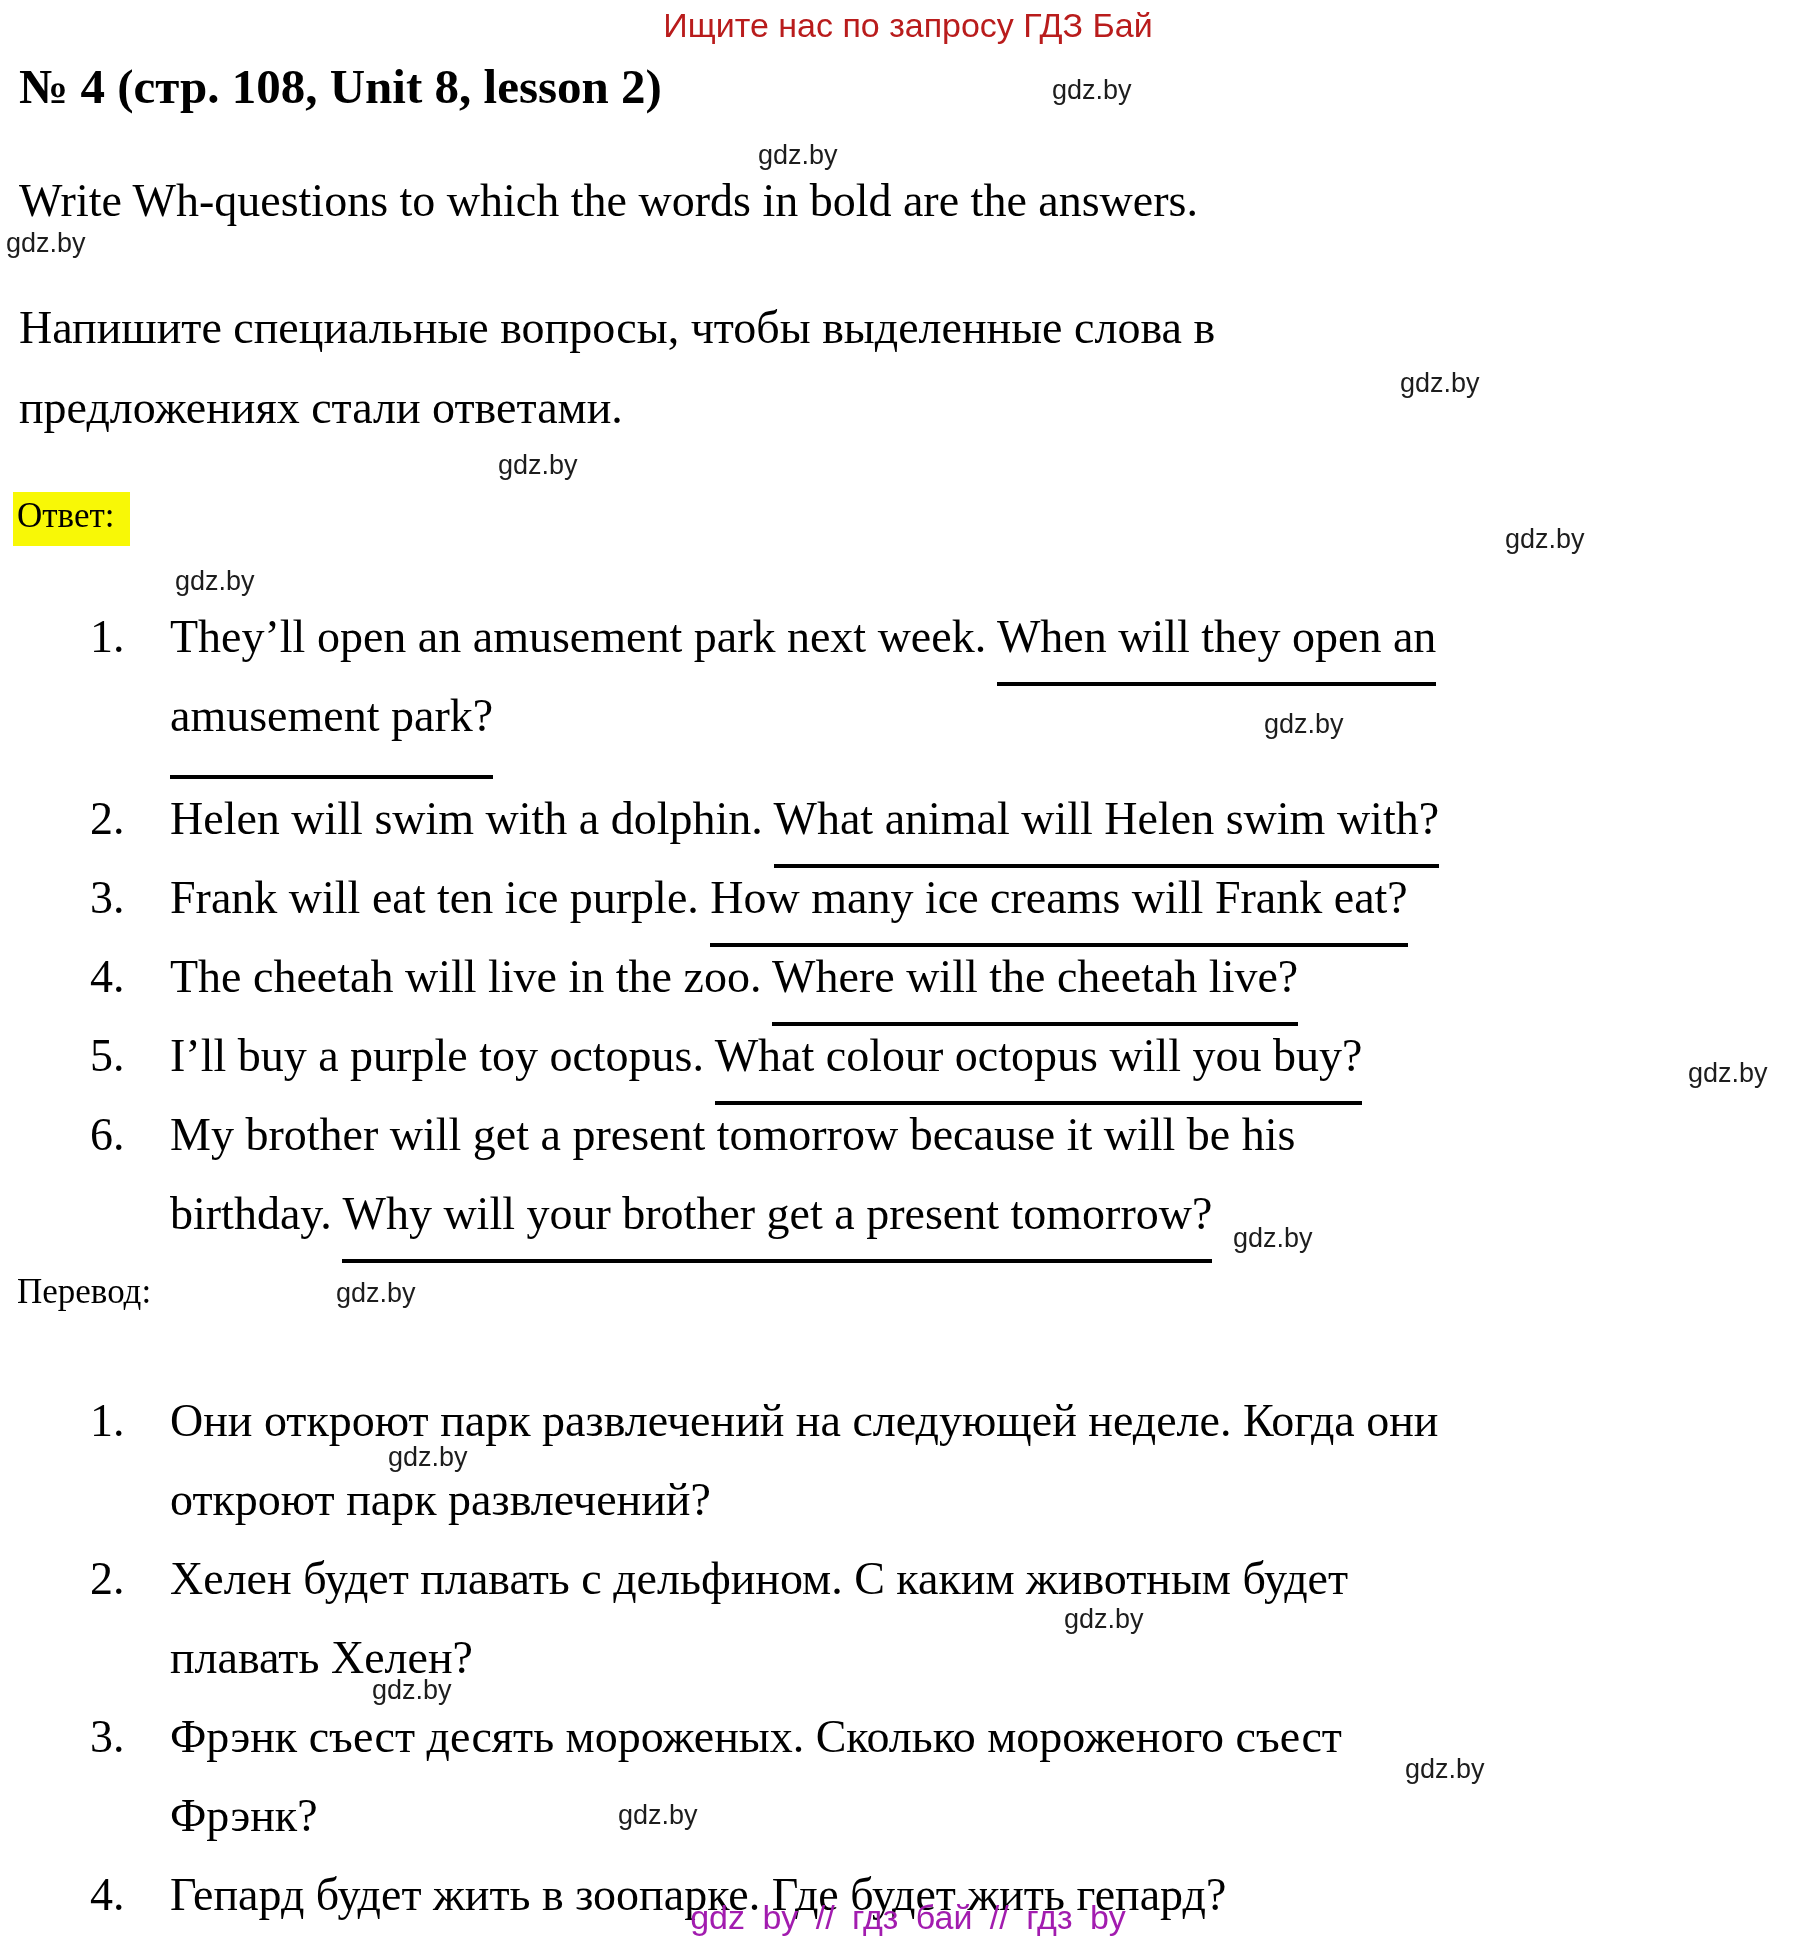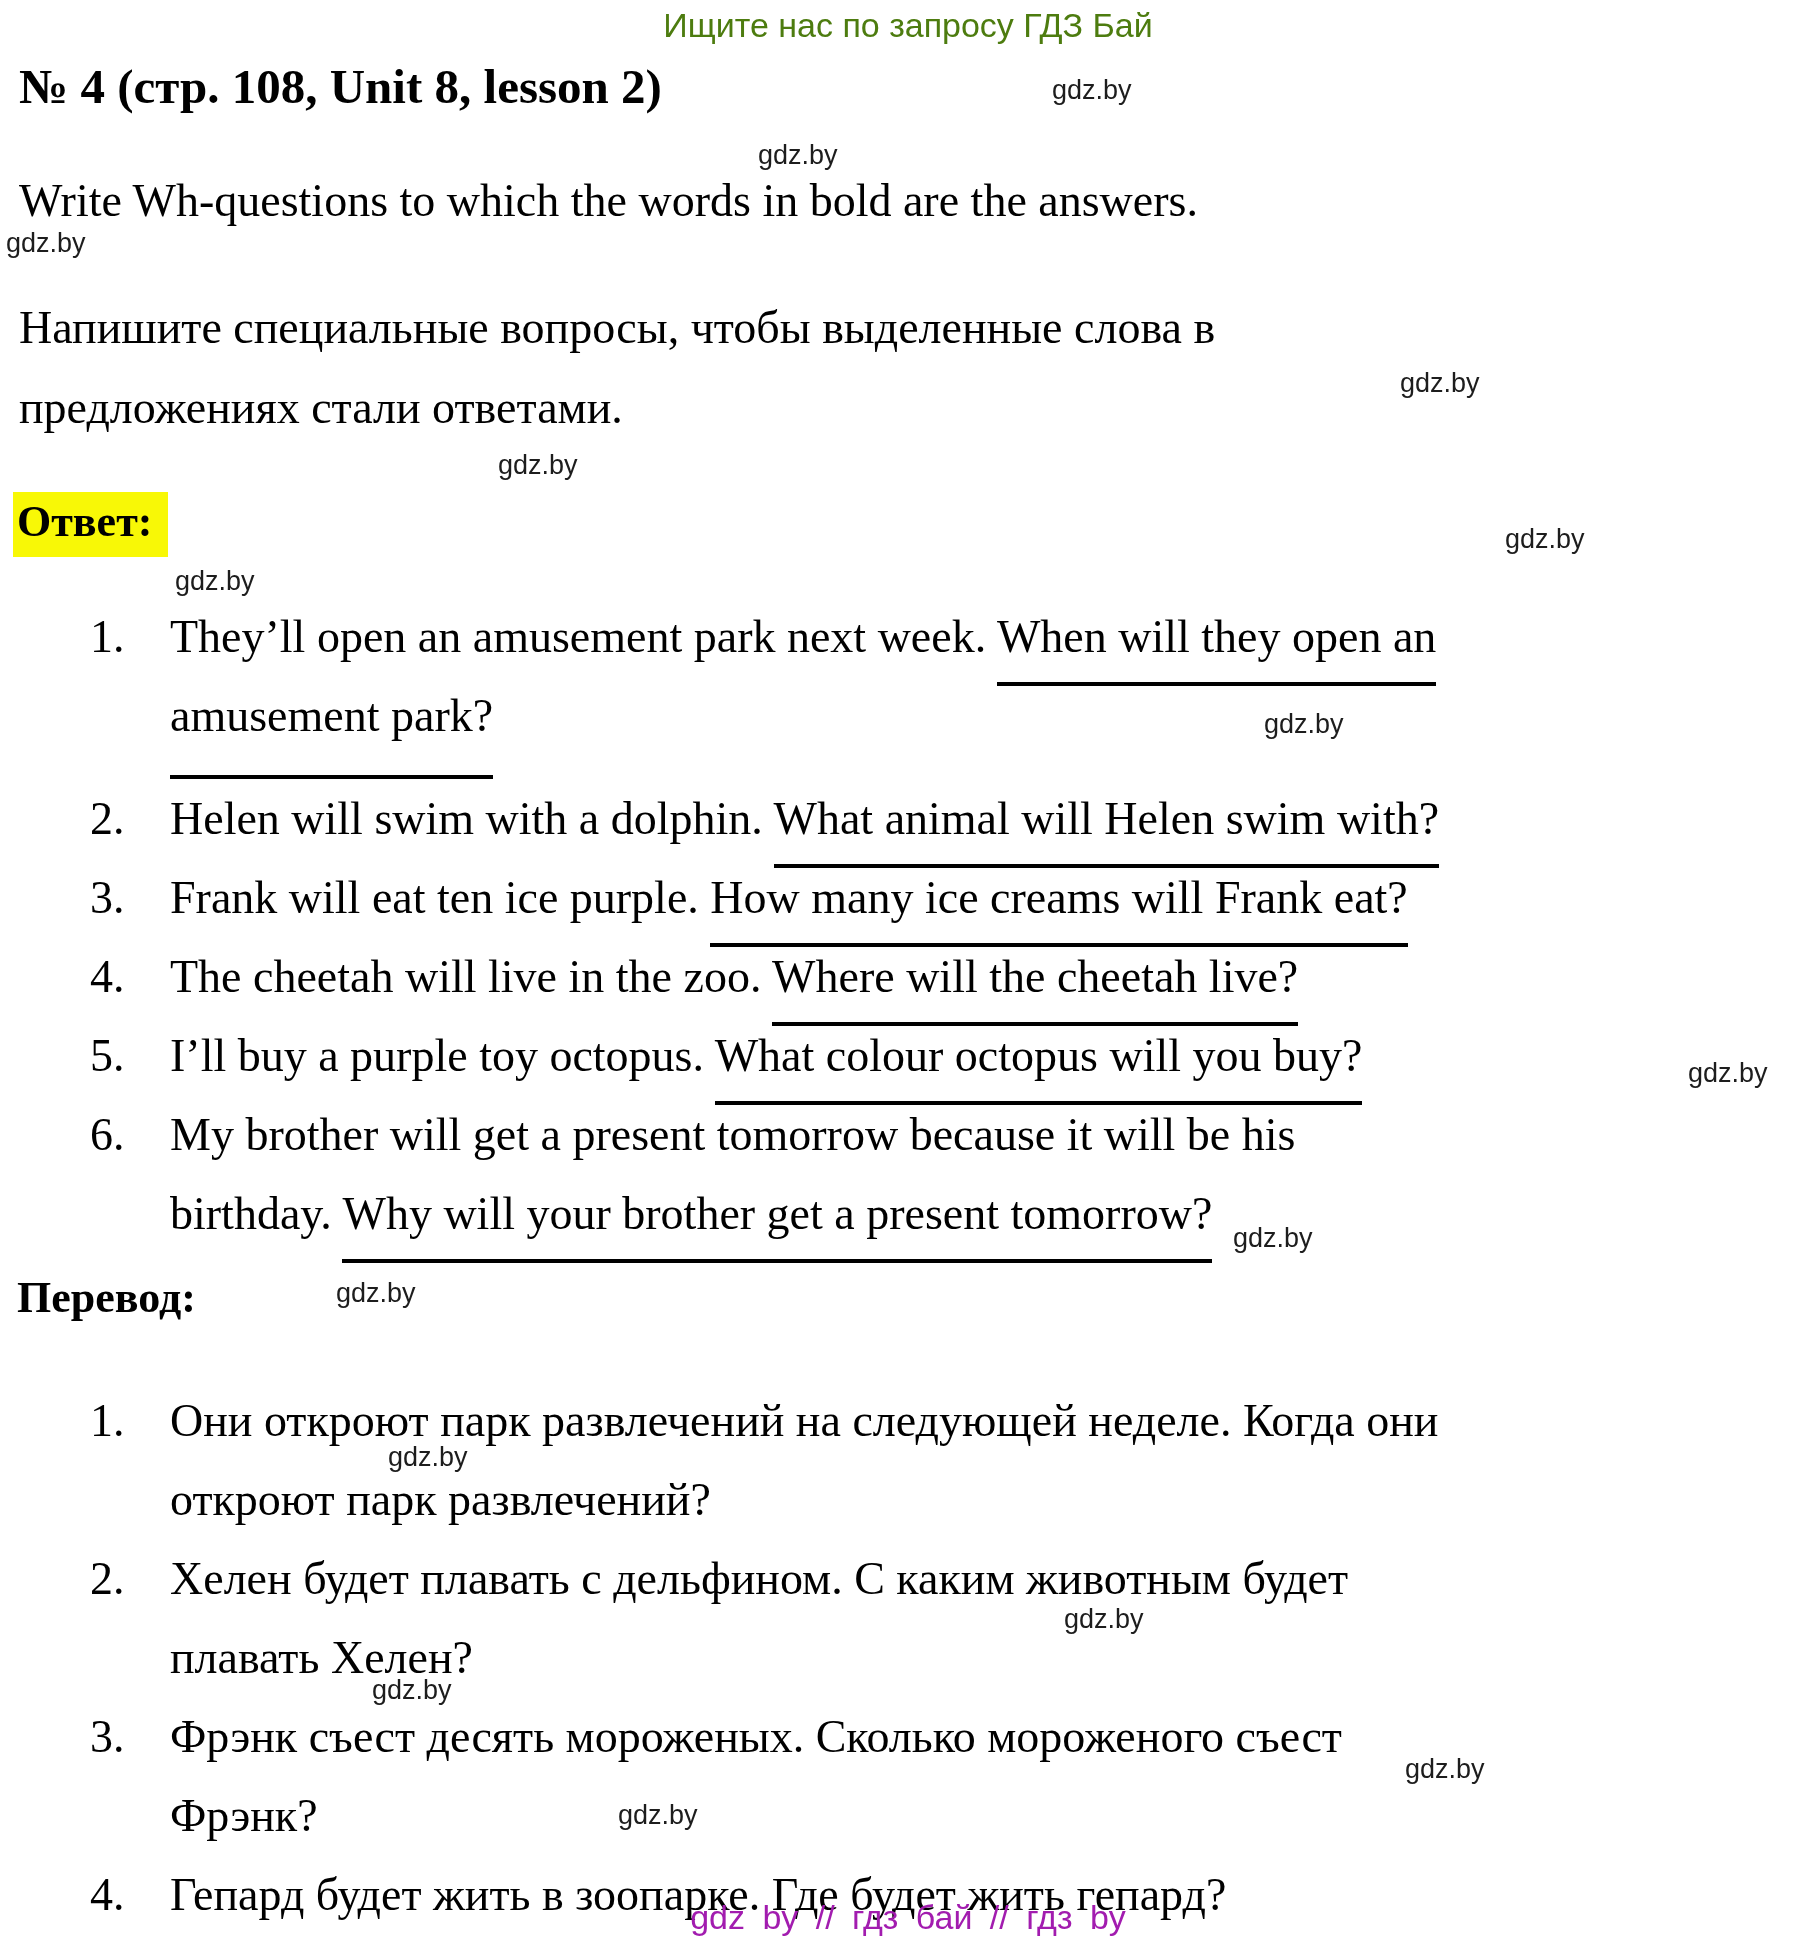--- a/index.html
+++ b/index.html
@@ -10,40 +10,40 @@
     overflow:hidden;
     font-family:"Liberation Serif", serif;
     color:#000;
   }
   
   .promo{
     position:absolute;top:6px;left:0;width:100%;
     text-align:center;
     font-family:"Liberation Sans", sans-serif;
     font-size:34px;line-height:38px;
-    color:#4d7c0f;
+    color:#b91c1c;
   }
   
   .title{
     position:absolute;top:58px;left:19px;
     font-size:49px;font-weight:bold;
     white-space:nowrap;
   }
   
   .task-en{
     position:absolute;top:172px;left:19px;
     font-size:46px;line-height:58px;white-space:nowrap;
   }
   .task-ru{
     position:absolute;top:288px;left:19px;
     font-size:46px;line-height:80px;white-space:nowrap;
   }
   
   .label{
-    font-size:44px;font-weight:bold;white-space:nowrap;
+    font-size:35px;font-weight:normal;white-space:nowrap;
   }
   .label-answer{
     position:absolute;top:492px;left:13px;
     padding:4px 16px 10px 4px;
     background:#f8f806;
   }
   .label-translation{
     position:absolute;top:1268px;left:13px;
     padding:4px 16px 10px 4px;
   }

